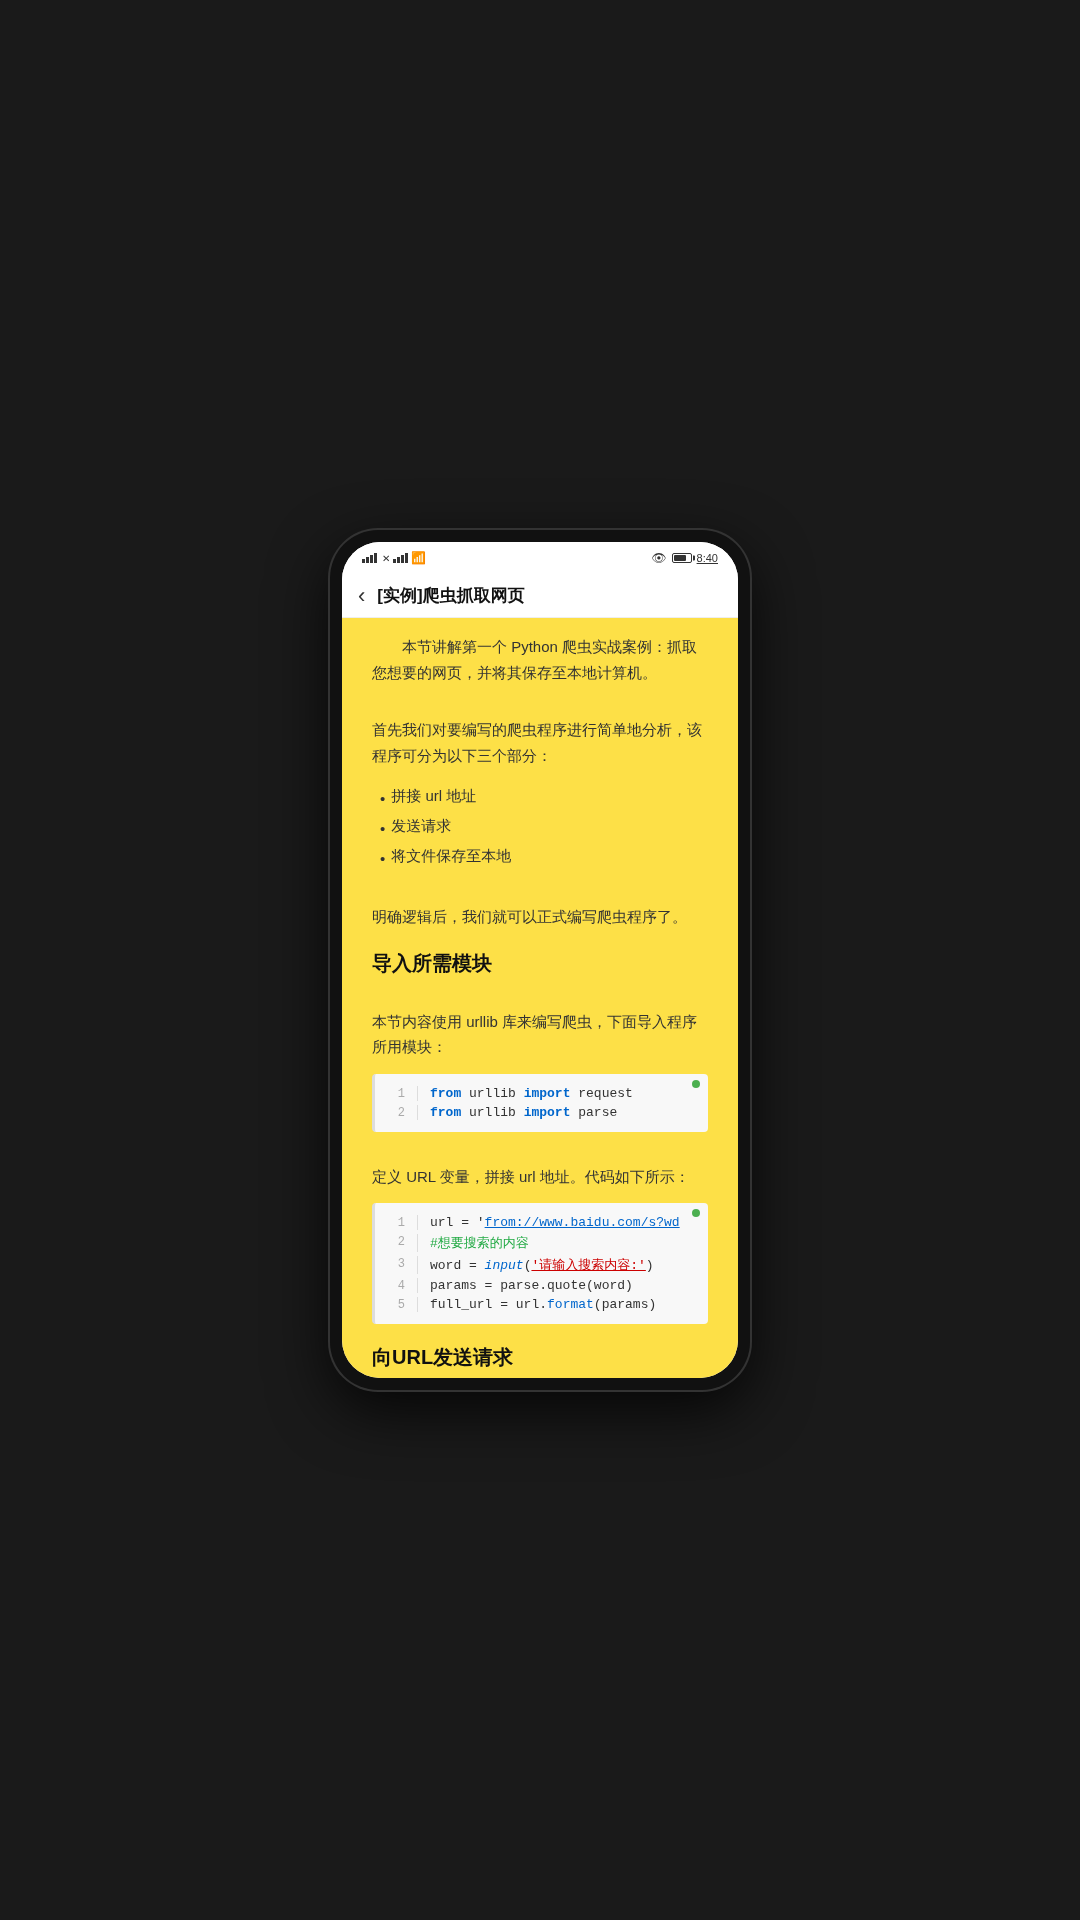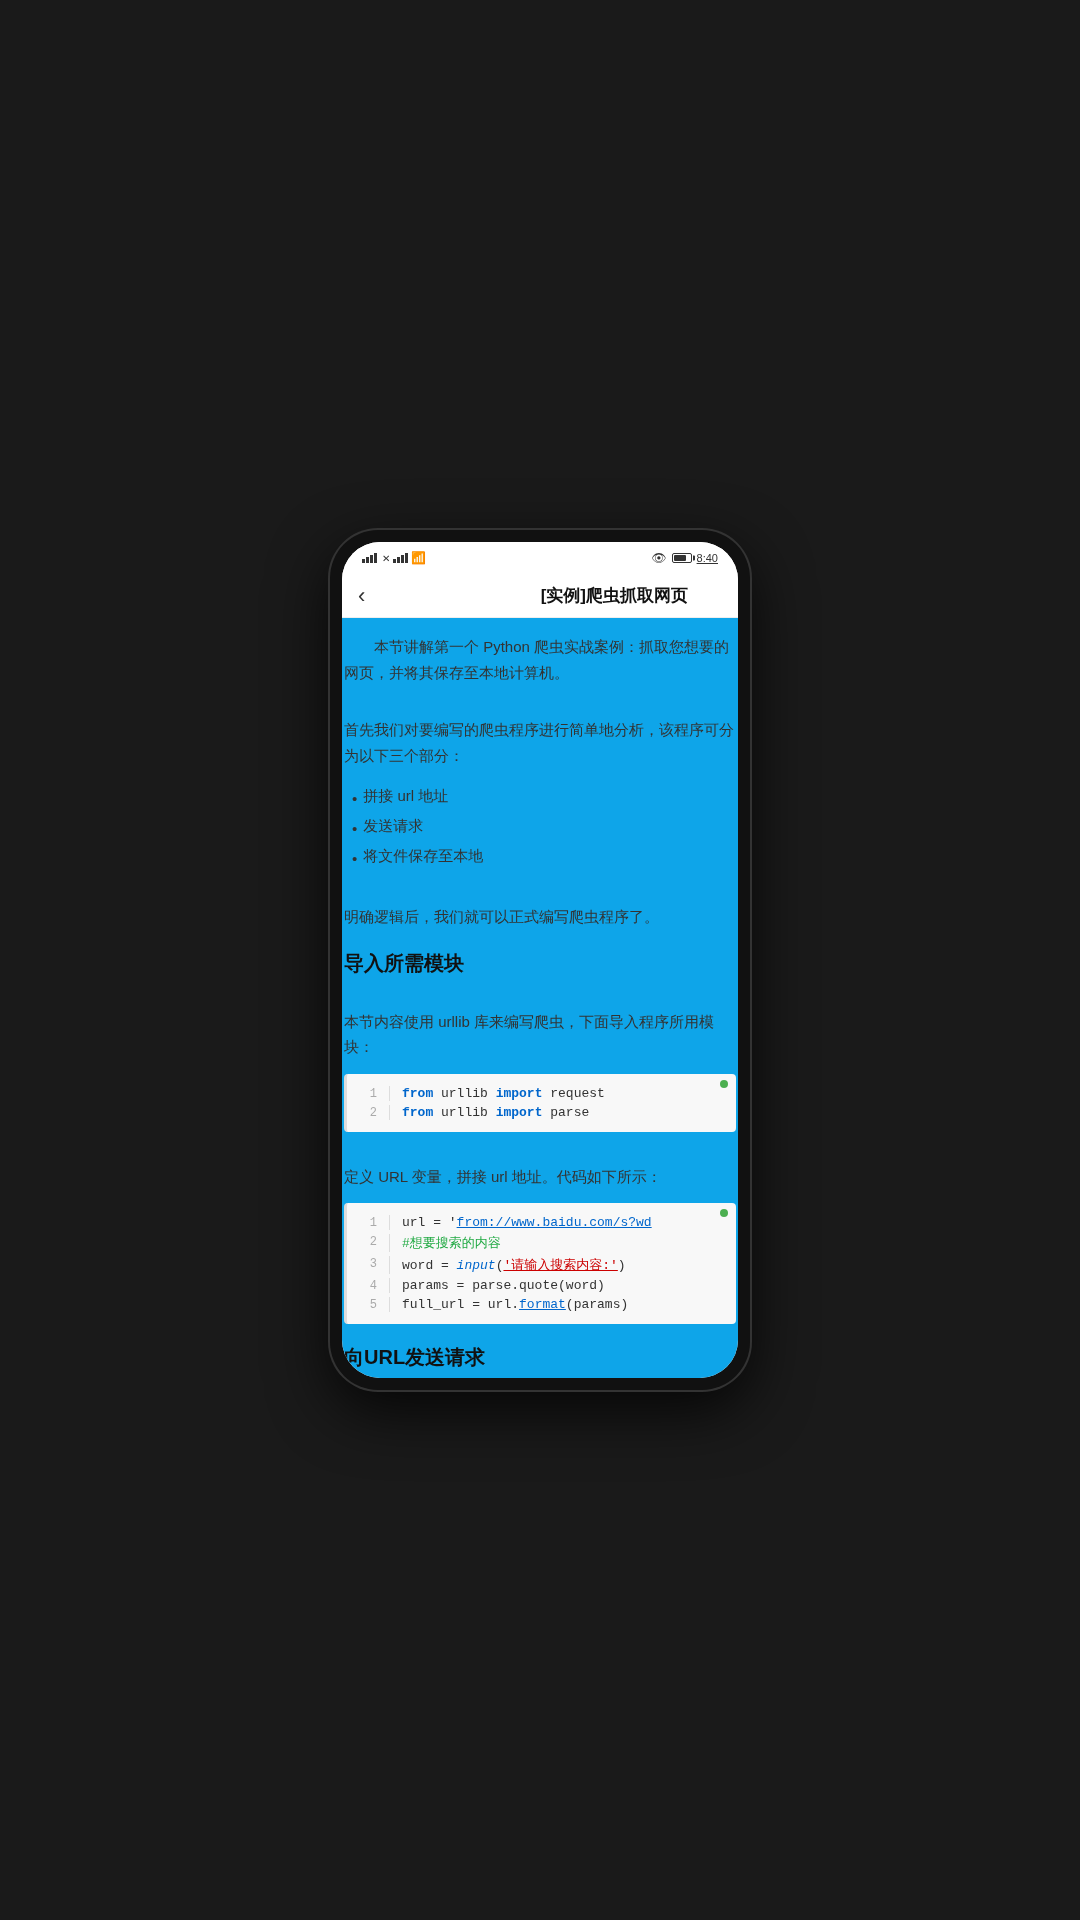--- a/index.html
+++ b/index.html
@@ -115,32 +115,32 @@
 
     .back-btn {
       font-size: 22px;
       color: #333;
       cursor: pointer;
       margin-right: 12px;
     }
 
     .nav-title {
       flex: 1;
-      text-align: right;
+      text-align: left;
       font-size: 17px;
       font-weight: 600;
       color: #111;
       margin-right: 34px;
     }
 
     .content-area {
       flex: 1;
       overflow-y: auto;
-      padding: 16px 2px;
-      background: #0ea5e9;
+      padding: 16px 30px;
+      background: #fde047;
     }
 
     .content-area::-webkit-scrollbar { display: none; }
 
     .intro-text {
       font-size: 15px;
       line-height: 1.7;
       color: #333;
       text-indent: 2em;
       margin-bottom: 14px;
@@ -228,21 +228,21 @@
     }
 
     .code-content {
       color: #333;
       white-space: pre;
     }
 
     .kw-from { color: #0066cc; font-weight: 600; }
     .kw-import { color: #0066cc; font-weight: 600; }
     .kw-input { color: #0066cc; font-style: italic; }
-    .kw-format { color: #0066cc; text-decoration: underline; }
+    .kw-format { color: #0066cc; }
     .str-url { color: #0066cc; text-decoration: underline; }
     .comment { color: #22aa44; }
     .str-prompt { color: #cc0000; text-decoration: underline; }
   </style>
 </head>
 <body>
 
 <div class="phone-frame">
   <div class="phone-screen">
 

